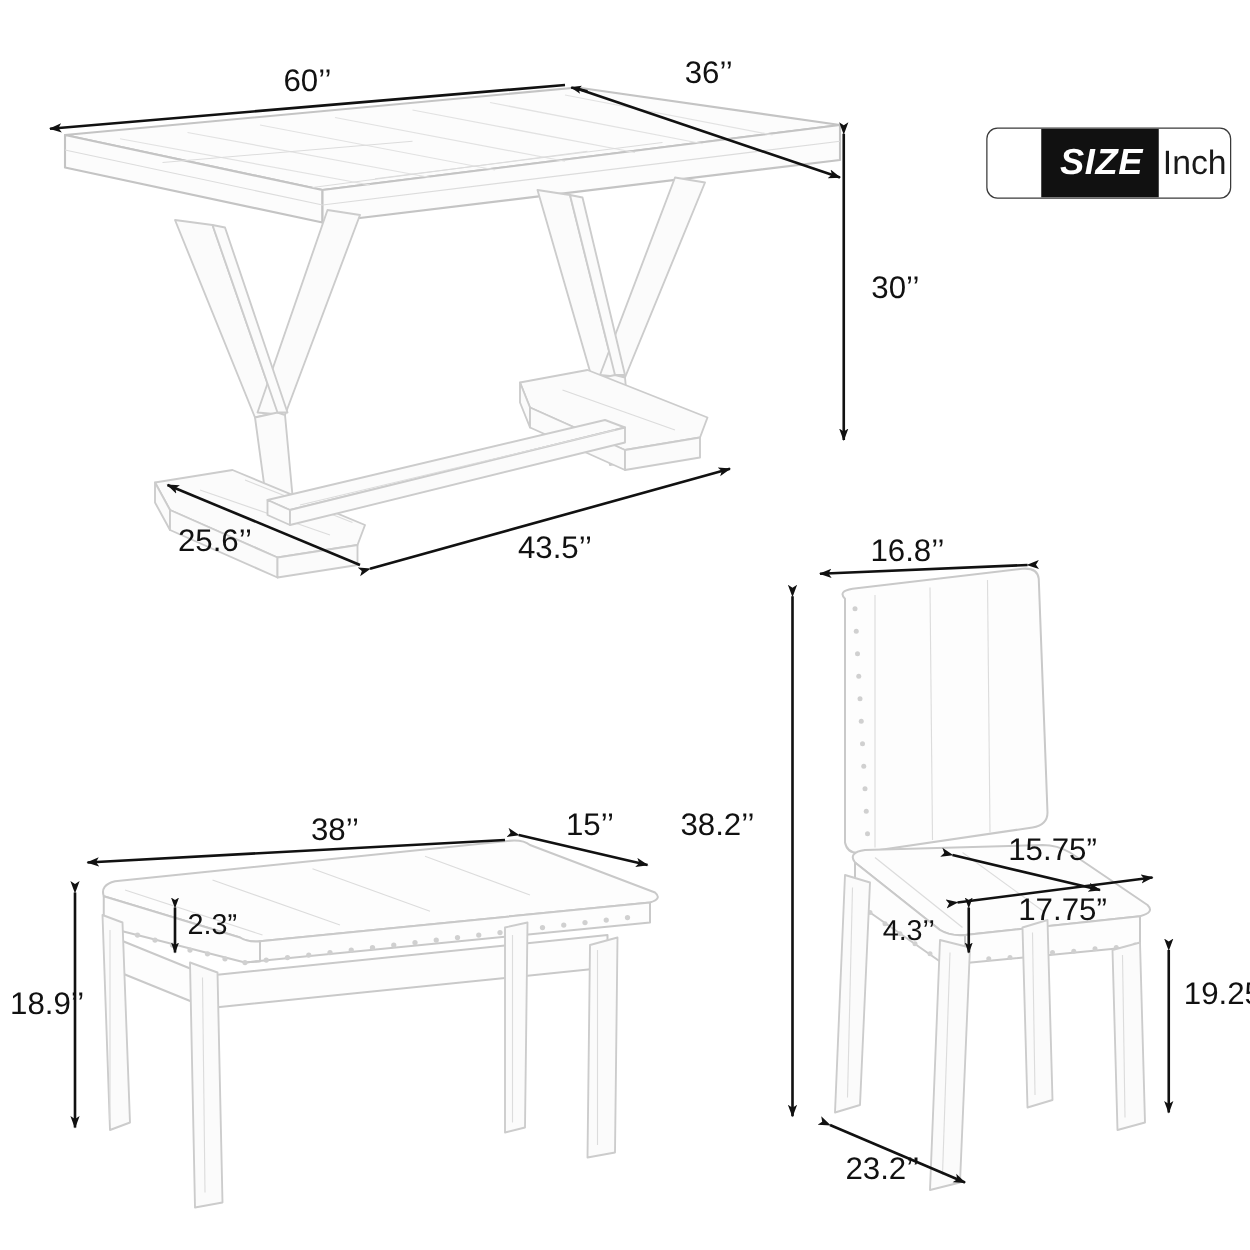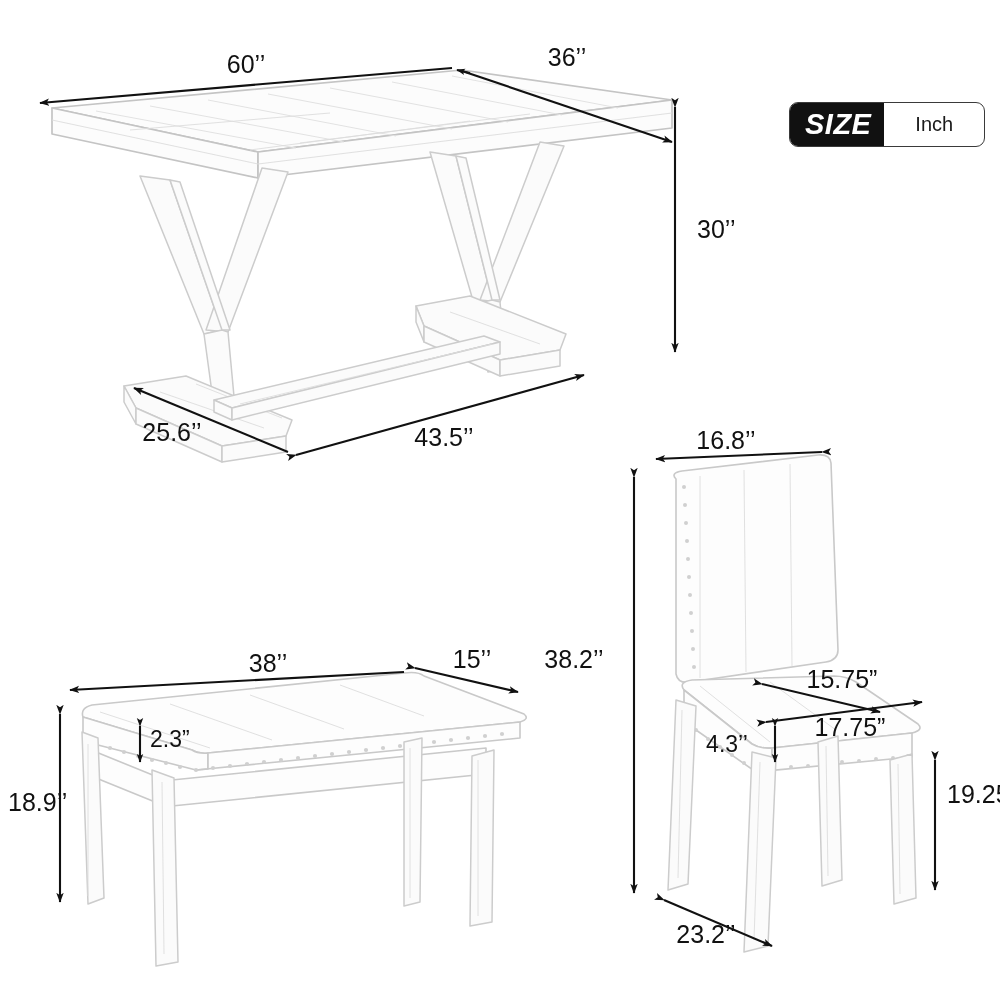--- a/index.html
+++ b/index.html
@@ -44,46 +44,47 @@
     font-weight: 400;
   }
   .dimlabel.small { font-size: 23px; }
 
   
   #size-badge {
     position: absolute;
     left: 789px;
     top: 102px;
     width: 196px;
-    height: 45px;
+    height: 57px;
     border: 1.5px solid #3a3a3a;
     border-radius: 9px;
     overflow: hidden;
     display: flex;
     align-items: stretch;
     background: #ffffff;
     box-sizing: border-box;
+    padding-left: 43px;
   }
   #size-badge .sz-left {
     background: #111111;
     color: #ffffff;
     font-style: italic;
     font-weight: bold;
     font-size: 29px;
     letter-spacing: 0.5px;
     display: flex;
     align-items: center;
     justify-content: center;
     padding: 0 13px 0 15px;
     font-family: "Liberation Sans", sans-serif;
   }
   #size-badge .sz-right {
     flex: 1;
     color: #1a1a1a;
-    font-size: 20px;
+    font-size: 27px;
     display: flex;
     align-items: center;
     justify-content: center;
     font-family: "Liberation Sans", sans-serif;
   }
 </style>
 </head>
 <body>
 
 <div id="stage">

